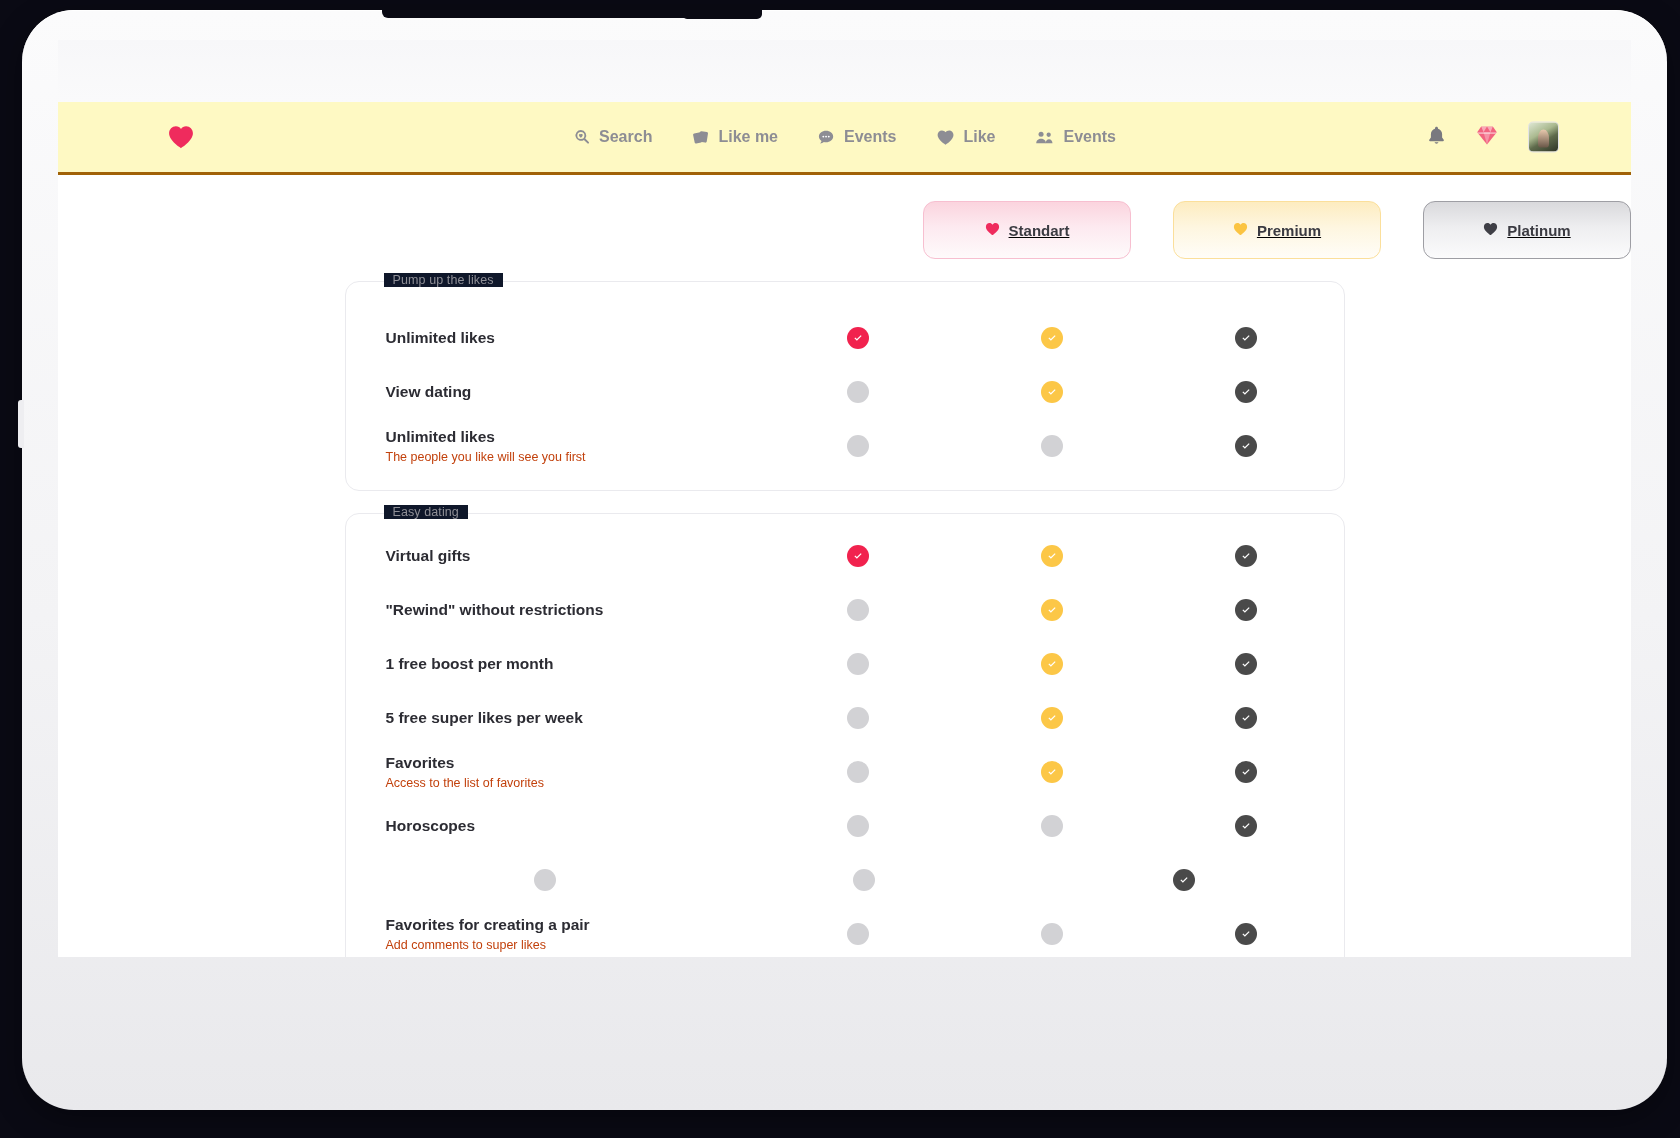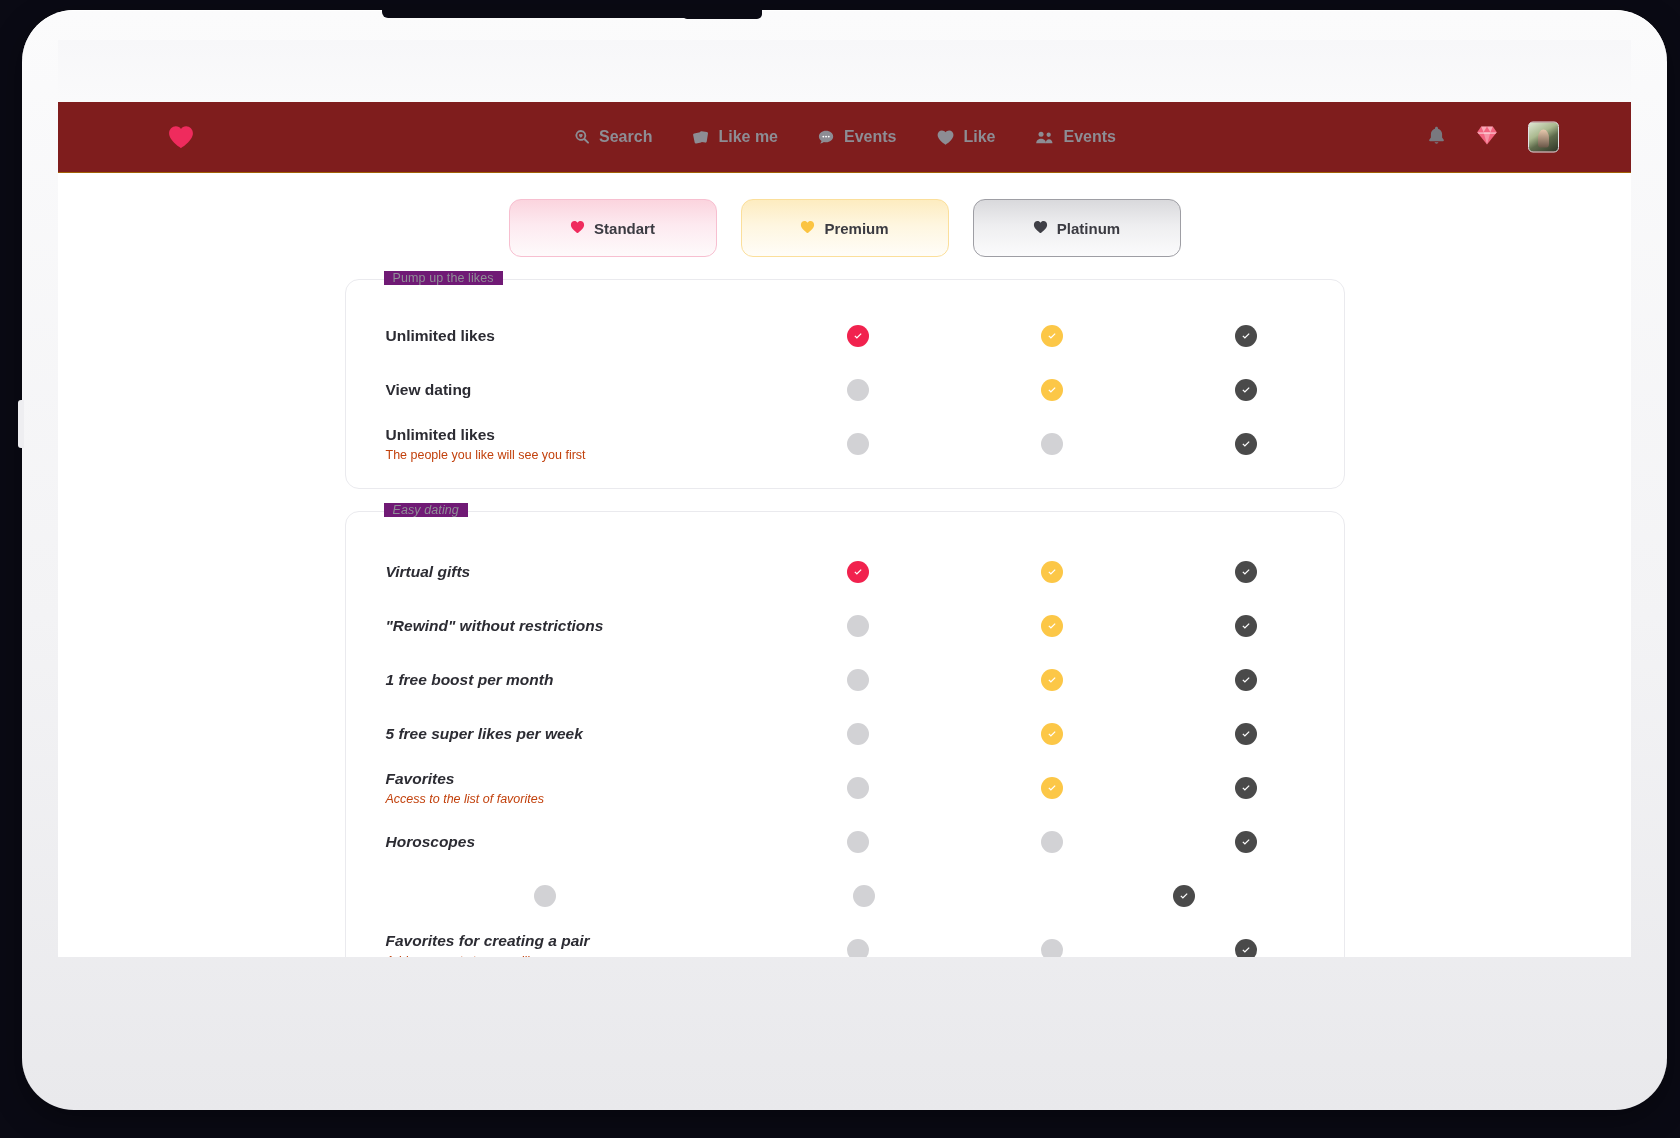--- a/index.html
+++ b/index.html
@@ -39,21 +39,21 @@
     background:linear-gradient(180deg,#f7f7f9,#fafafb);
   }
   .side-btn{
     position:absolute;left:-4px;top:390px;width:6px;height:48px;
     background:#eeeef1;border-radius:3px 0 0 3px;
   }
 
   
   .appbar{
     position:relative;height:70px;width:100%;
-    background:#7f1d1d;border-bottom:1px solid #a16207;
+    background:#fef9c3;border-bottom:3px solid #a16207;
     display:flex;align-items:center;
   }
   .logo{
     position:absolute;left:110px;top:50%;transform:translateY(-50%);
     width:26px;height:24px;
   }
   .nav{
     position:absolute;left:50%;top:50%;transform:translate(-50%,-50%);
     display:flex;align-items:center;gap:40px;
   }
@@ -79,22 +79,23 @@
   }
 
   
   .content{
     padding-top:26px;
     height:calc(100% - 71px);
     box-sizing:border-box;
     position:relative;
   }
   .plan-tabs{
-    display:flex;justify-content:center;gap:24px;
+    display:flex;justify-content:flex-end;gap:42px;
     margin-bottom:22px;
+    text-decoration:underline;
   }
   .plan-tab{
     width:208px;height:58px;border-radius:12px;
     display:flex;align-items:center;justify-content:center;gap:9px;
     font-size:15px;font-weight:700;color:#3b3b42;cursor:pointer;
     box-sizing:border-box;
   }
   .plan-tab.standart{
     background:linear-gradient(180deg,#fbd4de 0%,#fdeaf0 45%,#fefafb 100%);
     border:1.5px solid #f7bfd0;
@@ -114,26 +115,26 @@
   }
   .feature-card{
     border:1px solid #eaeaee;
     border-radius:14px;
     position:relative;
     background:#fff;
     box-sizing:border-box;
   }
   .card-legend{
     position:absolute;left:38px;top:-9px;
-    background:#701a75;padding:0 9px;
+    background:#0f172a;padding:0 9px;
     font-size:12.5px;color:#8f8f96;letter-spacing:.1px;
     white-space:nowrap;
   }
   .card-one{padding:34px 0 22px;}
-  .card-two{margin-top:22px;padding:38px 0 28px;font-style:italic;}
+  .card-two{margin-top:22px;padding:20px 0 28px;}
 
   .frow{
     display:flex;align-items:center;
     height:auto;
     padding:0 0 0 40px;
     box-sizing:border-box;
   }
   .frow + .frow{margin-top:10px;}
   .frow-label{
     width:335px;flex:0 0 335px;

